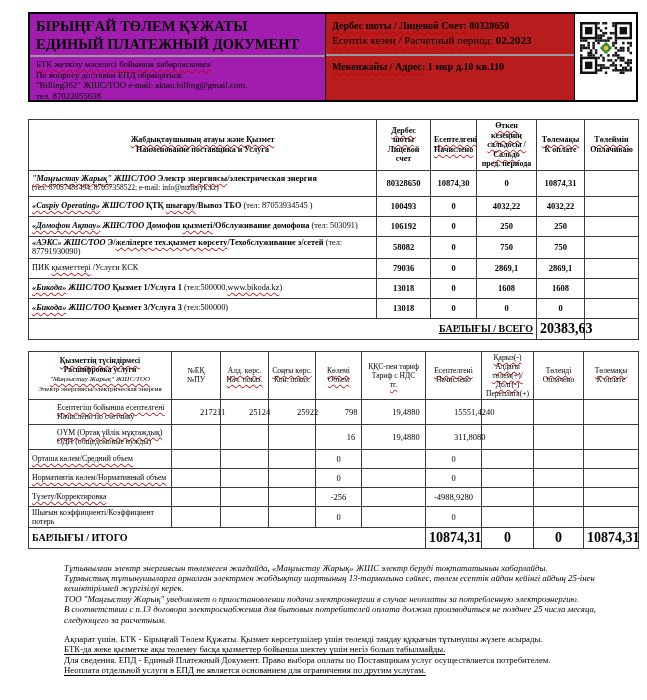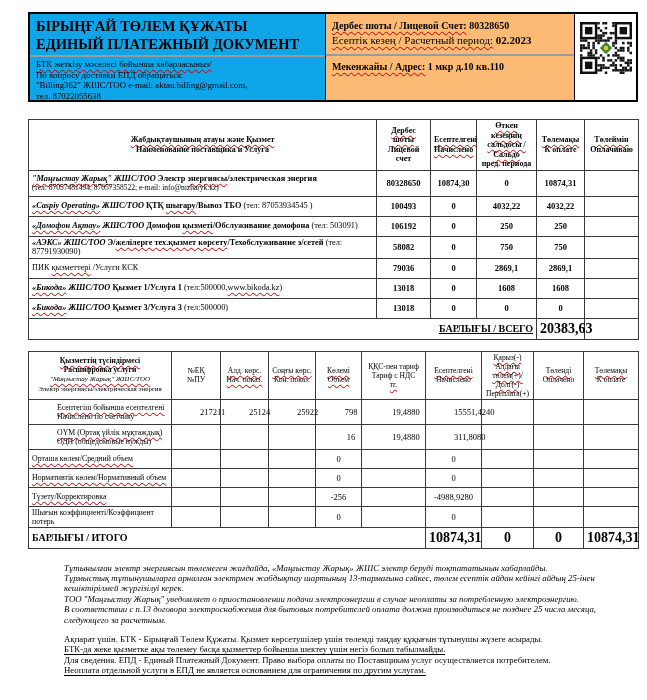--- a/index.html
+++ b/index.html
@@ -10,22 +10,22 @@
   .b{font-weight:bold;}
   .i{font-style:italic;}
   .w{text-decoration:underline wavy #c00000;text-decoration-thickness:1px;text-underline-offset:2px;text-decoration-skip-ink:none;}
   .u{border-bottom:1px solid #000;}
   .sm{font-size:7.5px;}
   .tiny{font-size:7px;}
   .mt{margin-top:5px;}
 
   
   .hdr{display:flex;border:2px solid #000;margin-top:12px;height:86px;}
-  .hdr-left{width:297px;background:#0ea5e9;border-right:1.5px solid #000;display:flex;flex-direction:column;}
-  .hdr-mid{width:250px;border-right:1.5px solid #000;display:flex;flex-direction:column;background:#fdba74;}
+  .hdr-left{width:297px;background:#a21caf;border-right:1.5px solid #000;display:flex;flex-direction:column;}
+  .hdr-mid{width:250px;border-right:1.5px solid #000;display:flex;flex-direction:column;background:#b91c1c;}
   .hdr-qr{width:61px;display:flex;align-items:flex-start;justify-content:center;padding-top:8px;background:#fff;}
   .hdr-title{padding:3px 6px 2px 6px;border-bottom:2px solid #9a9a9a;height:37px;}
   .hdr-title div{font-size:14.5px;font-weight:bold;line-height:18px;white-space:nowrap;}
   .hdr-contact{padding:2px 6px;font-size:8.8px;line-height:10.5px;}
   .hdr-acc{padding:4px 6px 2px 6px;border-bottom:2px solid #9a9a9a;height:34px;font-size:10px;line-height:15px;font-weight:bold;white-space:nowrap;}
   .hdr-addr{padding:5px 6px;font-size:10px;font-weight:bold;white-space:nowrap;}
 
   
   table{border-collapse:collapse;table-layout:fixed;width:610px;}
   th,td{border:1px solid #3a3a3a;padding:1px 3px;vertical-align:middle;}

